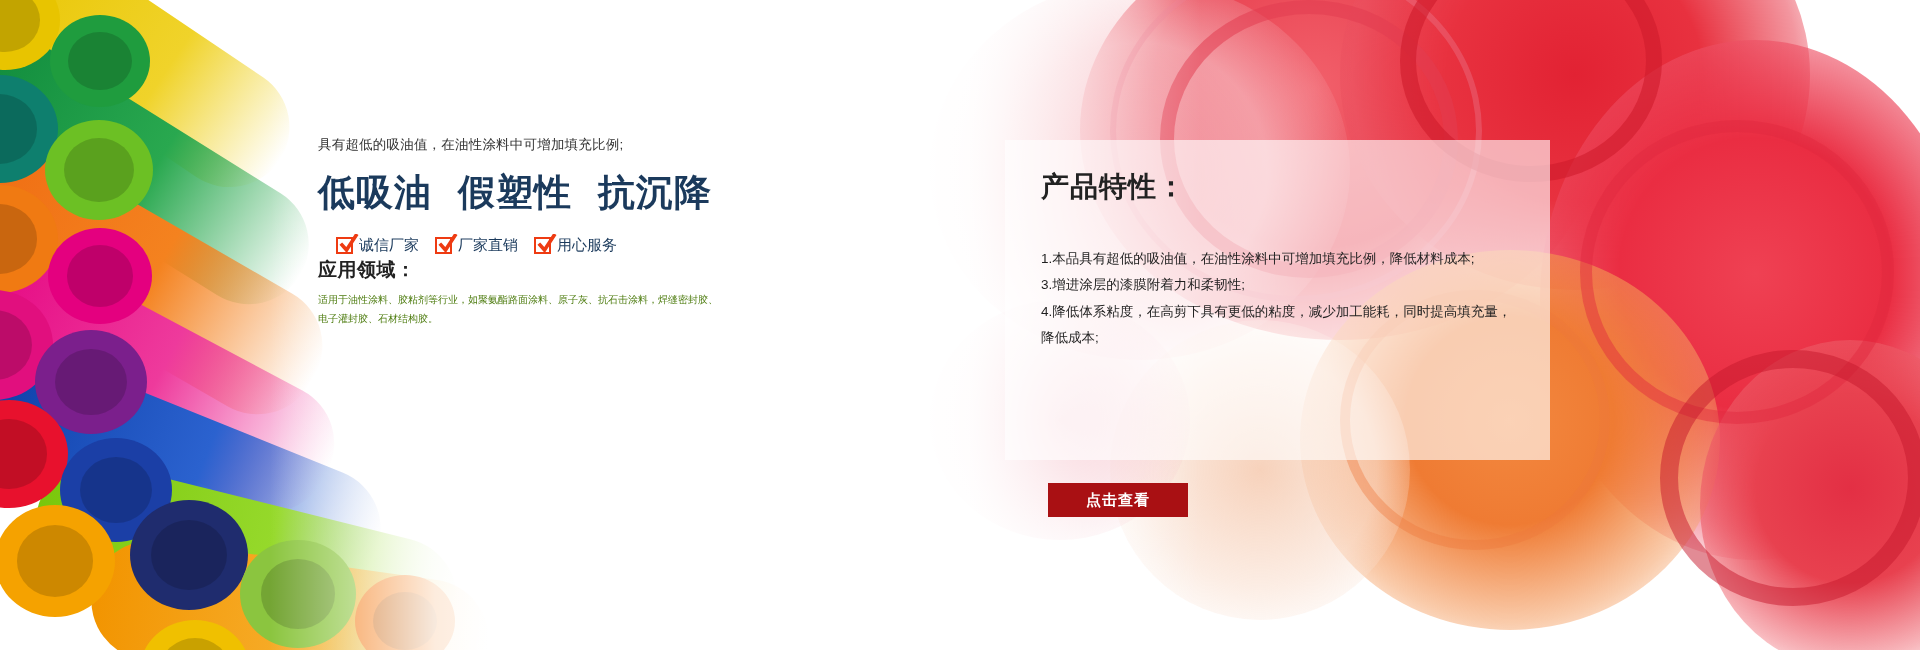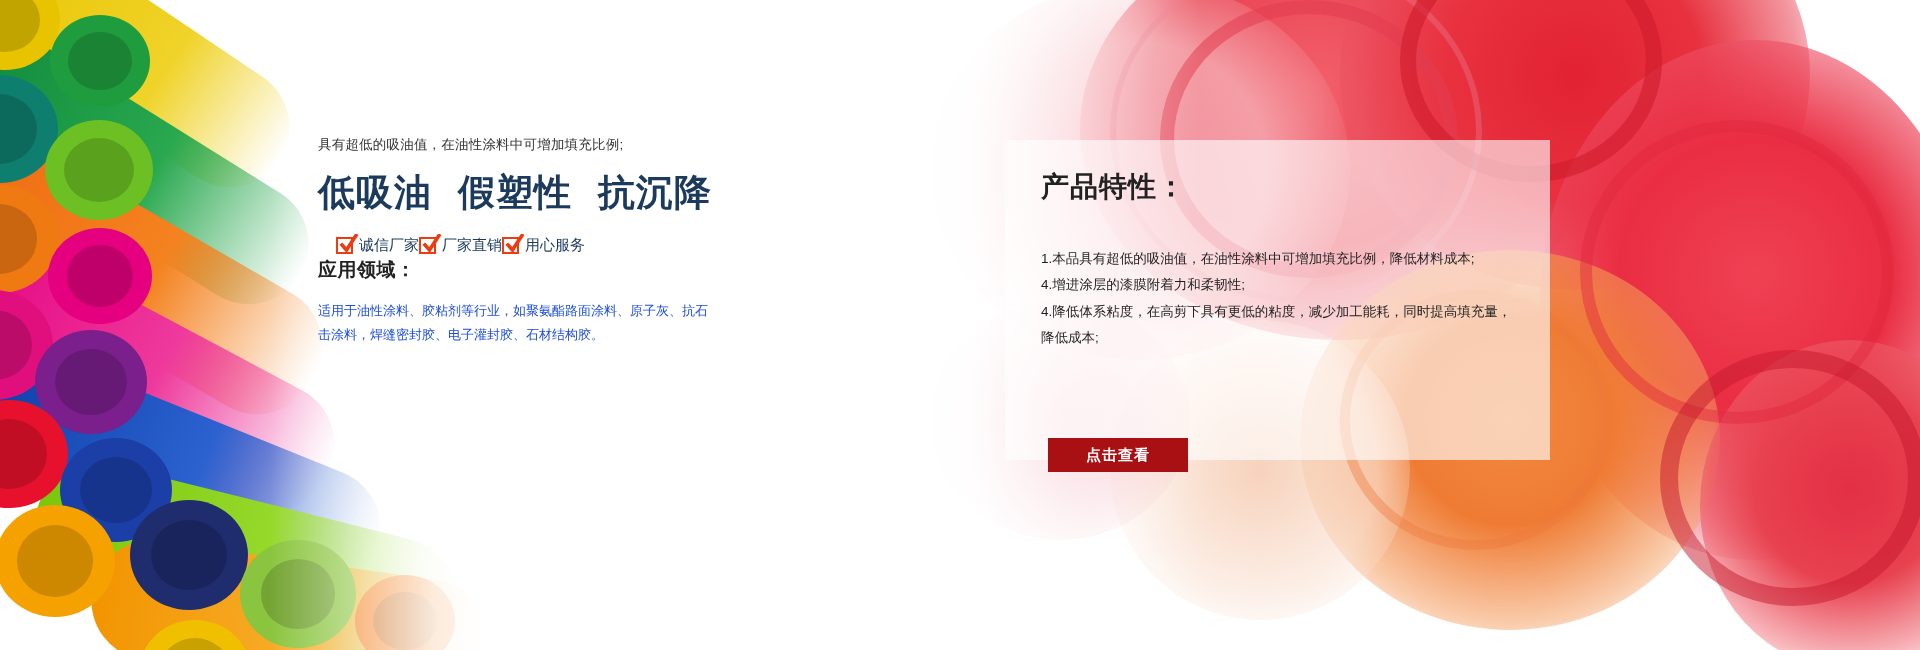--- a/index.html
+++ b/index.html
@@ -97,20 +97,21 @@
     letter-spacing: 1px;
     white-space: nowrap;
   }
   .headline span { margin-right: 26px; }
   .headline span:last-child { margin-right: 0; }
 
   .feature-row {
     margin-top: 18px;
     display: flex;
     align-items: center;
+    gap: 16px;
     padding-left: 18px;
   }
   .feature {
     display: flex;
     align-items: center;
     gap: 6px;
     white-space: nowrap;
   }
   .check-box {
     width: 17px; height: 17px;
@@ -127,23 +128,23 @@
   }
 
   .app-title {
     margin-top: 2px;
     font-size: 19px;
     font-weight: bold;
     color: #222222;
     letter-spacing: 0.5px;
   }
   .app-desc {
-    margin-top: 16px;
-    font-size: 13px;
-    color: #1d4ed8;
+    margin-top: 8px;
+    font-size: 10px;
+    color: #4d7c0f;
     line-height: 1.85;
     width: 400px;
   }
 
   
   .right-panel {
     position: absolute;
     left: 1005px; top: 140px;
     width: 545px; height: 320px;
     background: rgba(255,255,255,0.62);
@@ -158,21 +159,21 @@
   }
   .panel-list {
     margin-top: 40px;
     font-size: 13.5px;
     color: #1f1f1f;
     line-height: 1.95;
   }
   .panel-list .li { }
   .cta-button {
     position: absolute;
-    left: 1048px; top: 438px;
+    left: 1048px; top: 483px;
     width: 140px; height: 34px;
     background: #a91013;
     color: #ffffff;
     font-size: 15px;
     font-weight: bold;
     letter-spacing: 1px;
     display: flex;
     align-items: center;
     justify-content: center;
     cursor: pointer;
@@ -274,20 +275,20 @@
     </div>
 
     <div class="app-title">应用领域：</div>
     <div class="app-desc">适用于油性涂料、胶粘剂等行业，如聚氨酯路面涂料、原子灰、抗石击涂料，焊缝密封胶、电子灌封胶、石材结构胶。</div>
   </div>
 
   <div class="right-panel">
     <div class="panel-title">产品特性：</div>
     <div class="panel-list">
       <div class="li">1.本品具有超低的吸油值，在油性涂料中可增加填充比例，降低材料成本;</div>
-      <div class="li">4.增进涂层的漆膜附着力和柔韧性;</div>
+      <div class="li">3.增进涂层的漆膜附着力和柔韧性;</div>
       <div class="li">4.降低体系粘度，在高剪下具有更低的粘度，减少加工能耗，同时提高填充量，降低成本;</div>
     </div>
   </div>
 
   <div class="cta-button">点击查看</div>
 
 </div>
 
 </body></html>

